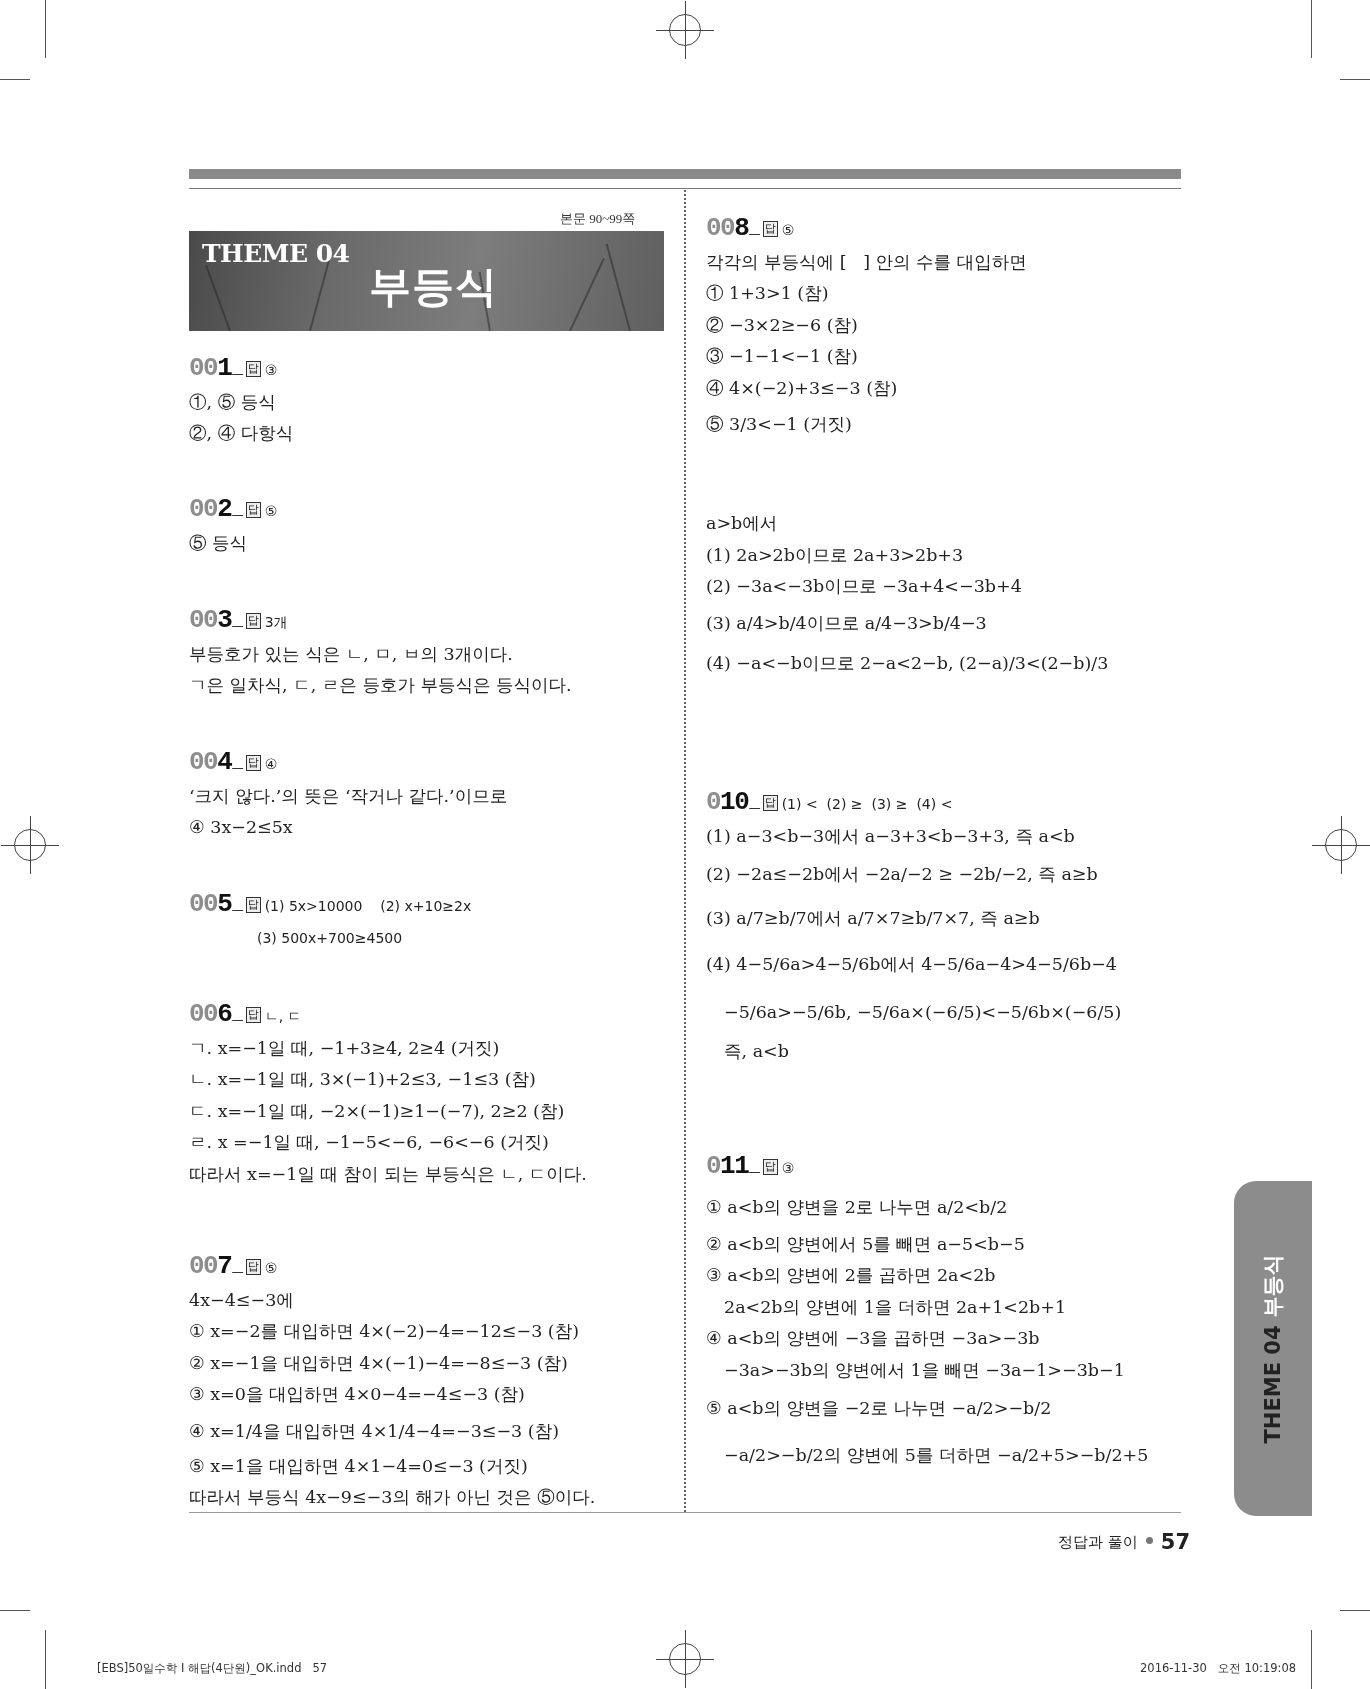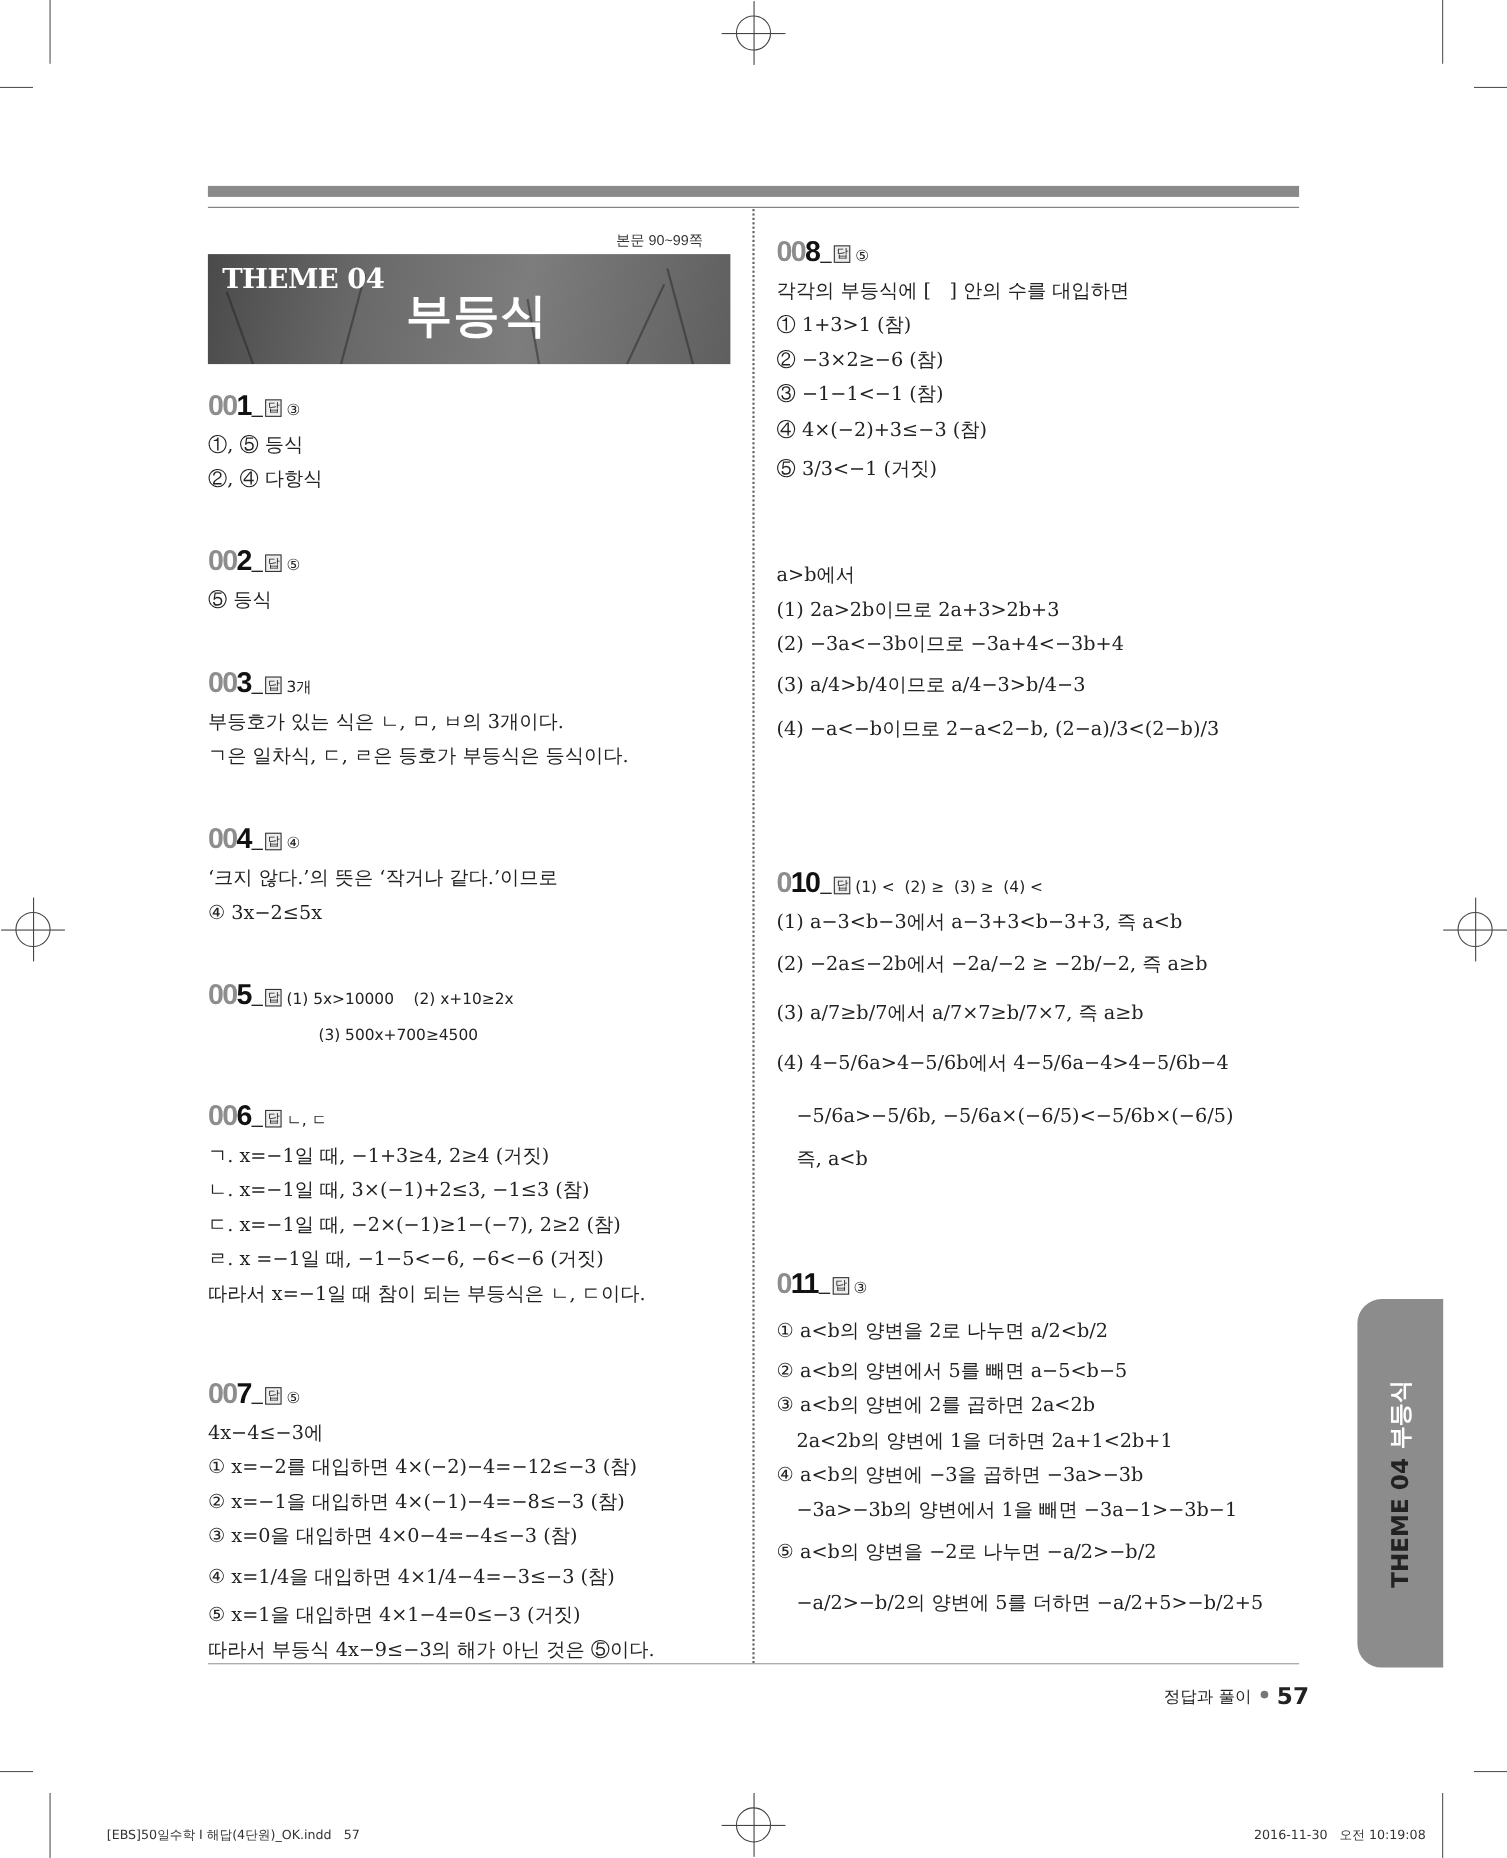--- a/index.html
+++ b/index.html
@@ -14,41 +14,41 @@
 
   .topbar { position:absolute; left:189px; top:169px; width:992px; height:10px; background:#8a8a8a; }
   .topline { position:absolute; left:189px; top:188px; width:992px; height:1px; background:#777; }
   .bottomline { position:absolute; left:189px; top:1512px; width:992px; height:1px; background:#999; }
   .divider { position:absolute; left:684px; top:190px; height:1322px; border-left:2px dotted #666; }
 
   .col { position:absolute; font-size:17.5px; line-height:31.5px; }
   .col.left { left:189px; top:206px; width:475px; }
   .col.right { left:706px; top:206px; width:470px; }
 
-  .srcref { position:absolute; left:560px; top:210px; font-family:Liberation Sans, sans-serif; font-size:13px; color:#333; }
+  .srcref { position:absolute; left:560px; top:210px; font-family:Liberation Serif, serif; font-size:13px; color:#333; }
 
   .banner { position:absolute; left:189px; top:231px; width:475px; height:100px;
             background:linear-gradient(100deg,#4a4a4a 0%,#6a6a6a 30%,#7d7d7d 60%,#5f5f5f 100%); overflow:hidden; }
   .banner .grass { position:absolute; bottom:0; width:2px; background:rgba(30,30,30,.45); transform-origin:bottom; }
   .banner .theme { position:absolute; left:13px; top:8px; font-family:"DejaVu Serif",serif; font-weight:bold;
                    font-size:25px; color:#fff; letter-spacing:-0.5px; }
   .banner .title { position:absolute; left:180px; top:28px; font-family:"DejaVu Sans",sans-serif; font-weight:bold;
                    font-size:42px; color:#fff; letter-spacing:1px; }
 
   .prob { position:absolute; left:0; }
-  .pnum { font-family:Liberation Sans, sans-serif; font-weight:bold; font-size:26px; letter-spacing:-1.5px; line-height:32px; }
+  .pnum { font-family:Liberation Mono, monospace; font-weight:bold; font-size:26px; letter-spacing:-1.5px; line-height:32px; }
   .pnum .g { color:#8d8d8d; }
   .pnum .k { color:#111; }
   .pnum .u { color:#111; font-weight:normal; font-size:18px; margin-left:1px; vertical-align:2px; }
   .ans { font-family:"DejaVu Sans",sans-serif; font-size:14px; }
   .tag { display:inline-block; border:1px solid #333; font-size:11px; line-height:14px; padding:0 1px;
          font-family:"DejaVu Sans",sans-serif; vertical-align:3px; margin:0 4px 0 4px; background:#eee; }
   .line { white-space:nowrap; }
   .line.indent { padding-left:18px; }
-  .line.indent2 { padding-left:68px;text-align:center; }
+  .line.indent2 { padding-left:68px; }
 
   .sidetab { position:absolute; left:1234px; top:1181px; width:78px; height:335px; background:#8c8c8c;
              border-radius:22px 0 0 22px; }
   .sidetab .txt { position:absolute; left:50%; top:50%; transform:translate(-50%,-50%) rotate(-90deg);
                   white-space:nowrap; font-family:"DejaVu Sans",sans-serif; font-weight:bold; font-size:21px; color:#222; }
   .sidetab .txt .w { color:#fff; margin-left:8px; }
 
   .pagefoot { position:absolute; left:1058px; top:1530px; font-family:"DejaVu Sans",sans-serif; font-size:15px; color:#222; }
   .pagefoot .dot { display:inline-block; width:7px; height:7px; border-radius:50%; background:#777; margin:0 8px; vertical-align:3px; }
   .pagefoot .num { font-size:21px; font-weight:bold; vertical-align:-2px; }

